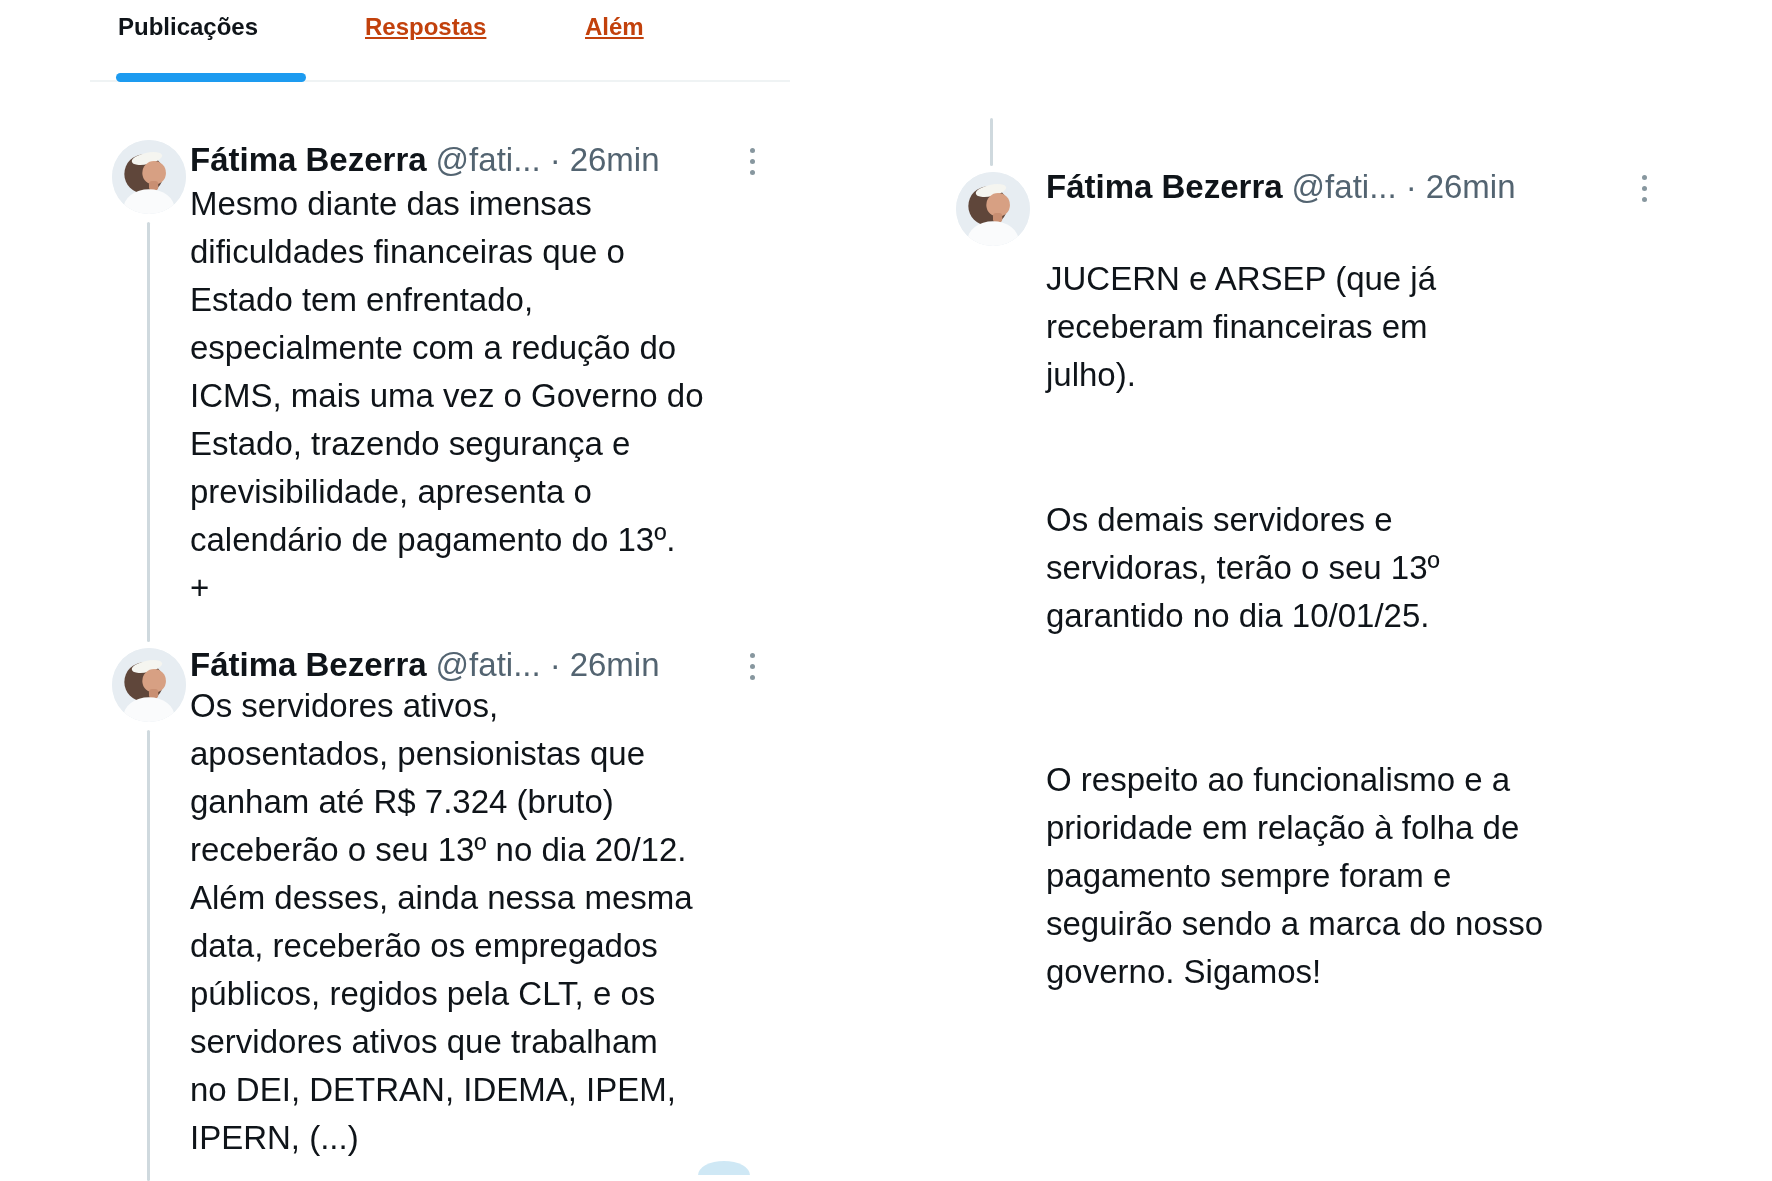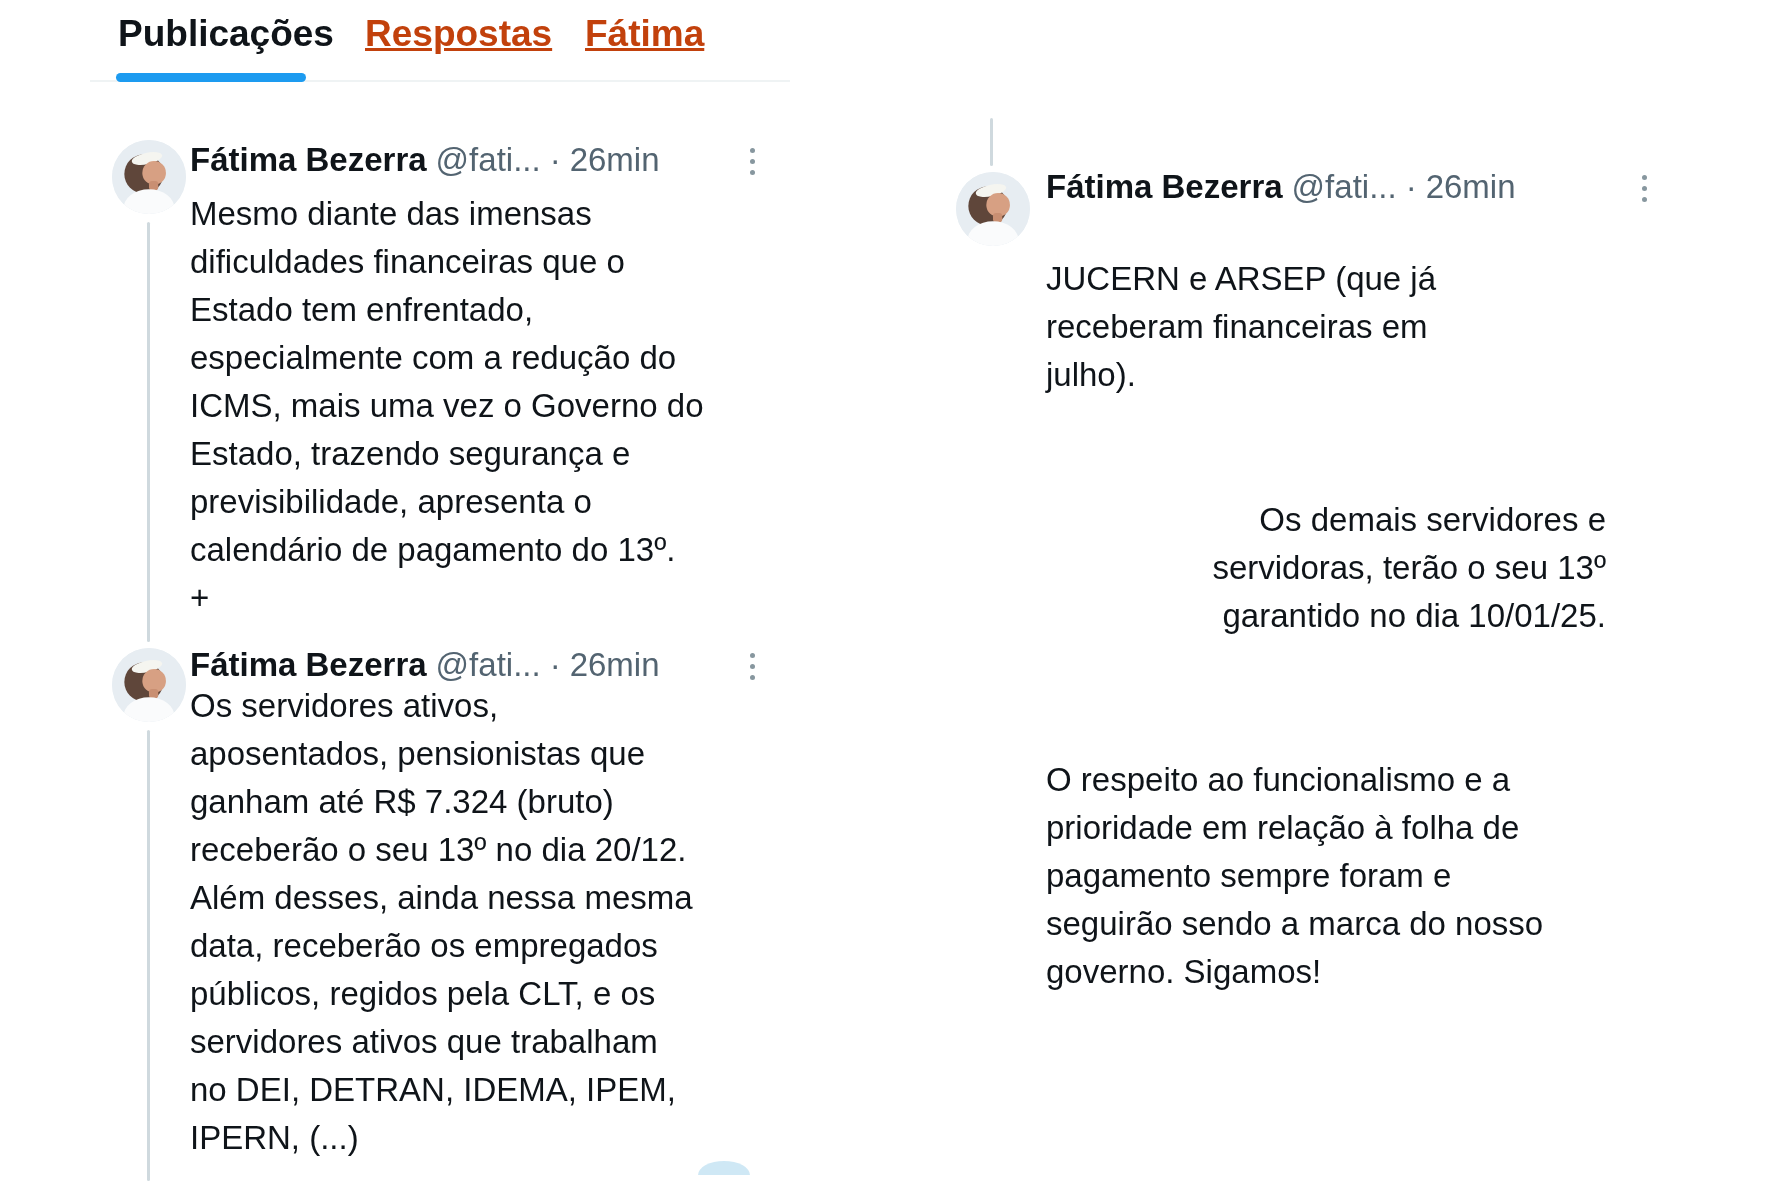--- a/index.html
+++ b/index.html
@@ -5,21 +5,21 @@
   html,body{margin:0;padding:0;}
   body{
     width:1772px;height:1181px;position:relative;overflow:hidden;
     background:#ffffff;color:#0f1419;
     font-family:"Liberation Sans","DejaVu Sans",sans-serif;
     -webkit-font-smoothing:antialiased;
   }
   
   .tabbar{position:absolute;left:90px;top:0;width:700px;height:80px;
           border-bottom:2px solid #eff3f4;}
-  .tab{position:absolute;top:13px;font-size:37px;font-weight:700;cursor:pointer;}
+  .tab{position:absolute;top:13px;font-size:24px;font-weight:700;cursor:pointer;}
   .tab.active{color:#0f1419;}
   .tab.inactive{color:#c2410c;text-decoration:underline;}
   .tab-underline{position:absolute;left:26px;bottom:-2px;width:190px;height:9px;
                  border-radius:5px;background:#1d9bf0;}
   
   .thread-line{position:absolute;width:3px;border-radius:2px;background:#cfd9de;z-index:1;}
   
   .avatar{position:absolute;width:74px;height:74px;border-radius:50%;
           overflow:hidden;background:#e7edf2;z-index:2;cursor:pointer;}
   .avatar svg{display:block;width:100%;height:100%;}
@@ -29,33 +29,33 @@
   .tw-name{font-weight:700;color:#0f1419;}
   .tw-handle,.tw-sep,.tw-time{color:#536471;font-weight:400;}
   
   .more{position:absolute;display:flex;flex-direction:column;gap:6px;
         padding:4px;cursor:pointer;}
   .more i{width:5px;height:5px;border-radius:50%;background:#87979f;}
   
   .tw-body{position:absolute;font-size:33px;line-height:48px;
            white-space:pre-line;color:#0f1419;}
   .tw-body p{margin:0;}
-  .tw-body p.p2{margin-top:49px;text-align:right;}
+  .tw-body p.p2{margin-top:49px;}
   .tw-body p.p3{margin-top:68px;}
   
   .partial-arc{position:absolute;left:698px;top:1161px;width:52px;height:14px;
                border-radius:50% 50% 0 0/100% 100% 0 0;background:#bfe0f2;opacity:.75;}
 </style>
 </head>
 <body>
 
 <nav class="tabbar">
   <div class="tab active" style="left:28px;">Publicações</div>
   <div class="tab inactive" style="left:275px;">Respostas</div>
-  <div class="tab inactive" style="left:495px;">Fátima</div>
+  <div class="tab inactive" style="left:495px;">Além</div>
   <div class="tab-underline"></div>
 </nav>
 
 <div class="thread-line" style="left:147px;top:222px;height:420px;"></div>
 
 <article>
   <div class="avatar" style="left:112px;top:140px;">
     <svg viewBox="0 0 72 72">
       <circle cx="36" cy="36" r="36" fill="#e7edf2"></circle>
       <circle cx="31" cy="33" r="19" fill="#5f463a"></circle>
@@ -69,21 +69,21 @@
     <span class="tw-name">Fátima Bezerra</span>
     <span class="tw-handle">@fati...</span>
     <span class="tw-sep">·</span>
     <span class="tw-time">26min</span>
   </div>
   <div class="more" style="left:746px;top:144px;">
       <i></i>
       <i></i>
       <i></i>
     </div>
-  <div class="tw-body" style="left:190px;top:190px;width:560px;">Mesmo diante das imensas
+  <div class="tw-body" style="left:190px;top:180px;width:560px;">Mesmo diante das imensas
 dificuldades financeiras que o
 Estado tem enfrentado,
 especialmente com a redução do
 ICMS, mais uma vez o Governo do
 Estado, trazendo segurança e
 previsibilidade, apresenta o
 calendário de pagamento do 13º.
 +</div>
 </article>
 

